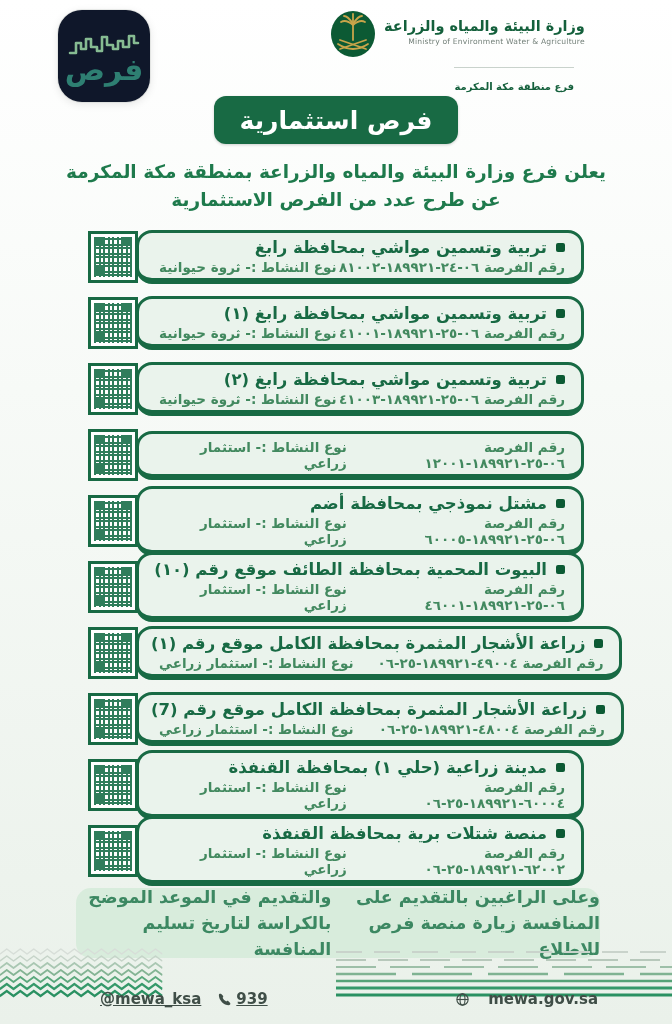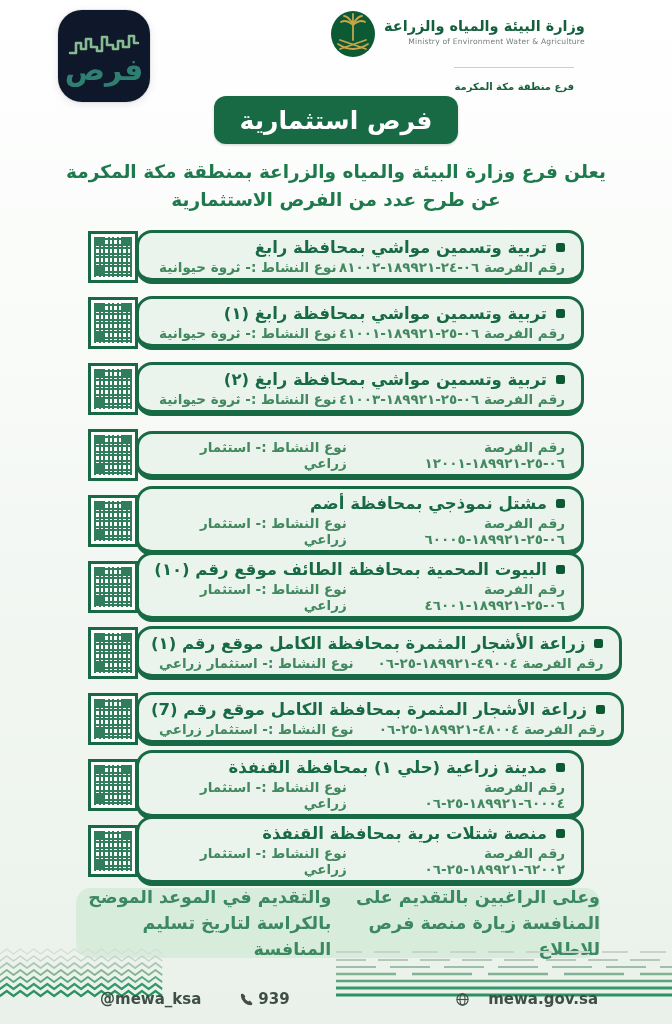--- a/index.html
+++ b/index.html
@@ -98,21 +98,21 @@
     direction:rtl;
   }
   .notice div{color:#3c8862;font-weight:bold;font-size:17.5px;line-height:26px;}
   
   .waves{position:absolute;top:948px;left:0;width:672px;height:58px;}
   .footer-row{
     position:absolute;top:986px;left:0;right:0;height:26px;
     display:flex;align-items:center;direction:ltr;
     color:var(--footer-ink);font-size:15px;font-weight:600;
   }
-  .footer-left{position:absolute;left:100px;display:flex;align-items:center;gap:38px;}
+  .footer-left{position:absolute;left:100px;display:flex;align-items:center;gap:16px;text-decoration:underline;}
   .footer-phone{display:flex;align-items:center;gap:4px;justify-content:center;}
   .footer-right{position:absolute;right:74px;display:flex;align-items:center;gap:18px;}
   .icon-svg{display:block;}
 </style>
 </head>
 <body>
 
 <div class="header">
 
   <div class="app-logo">

